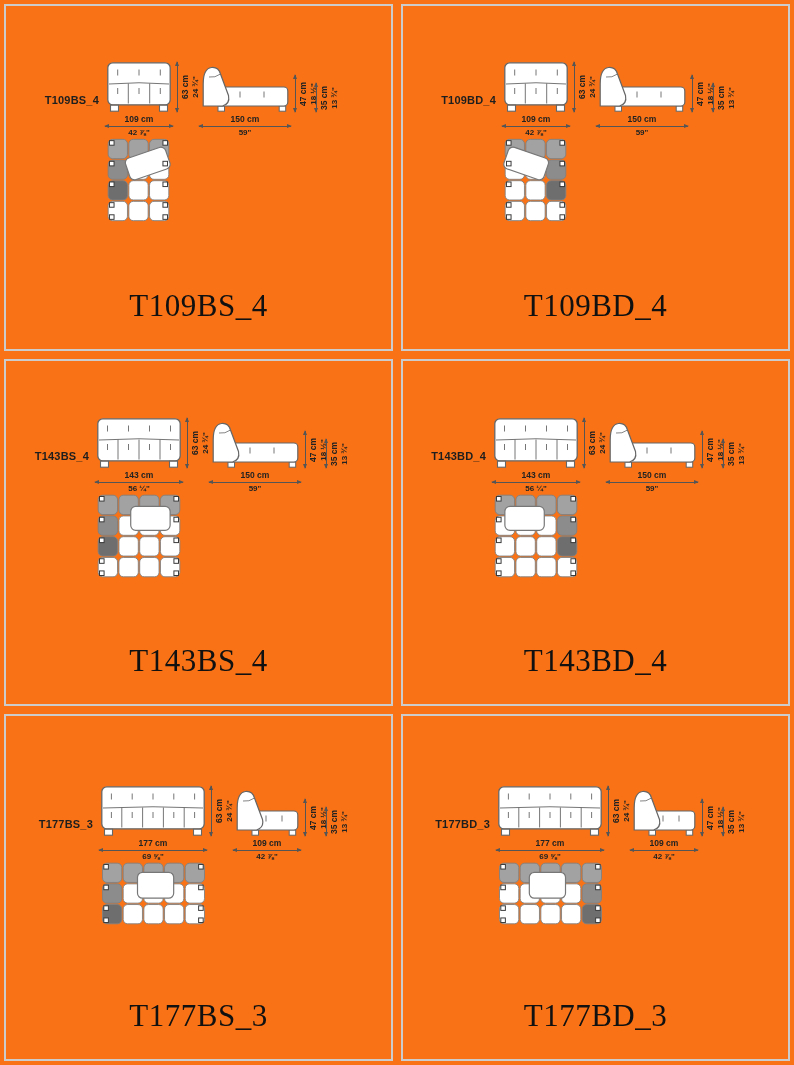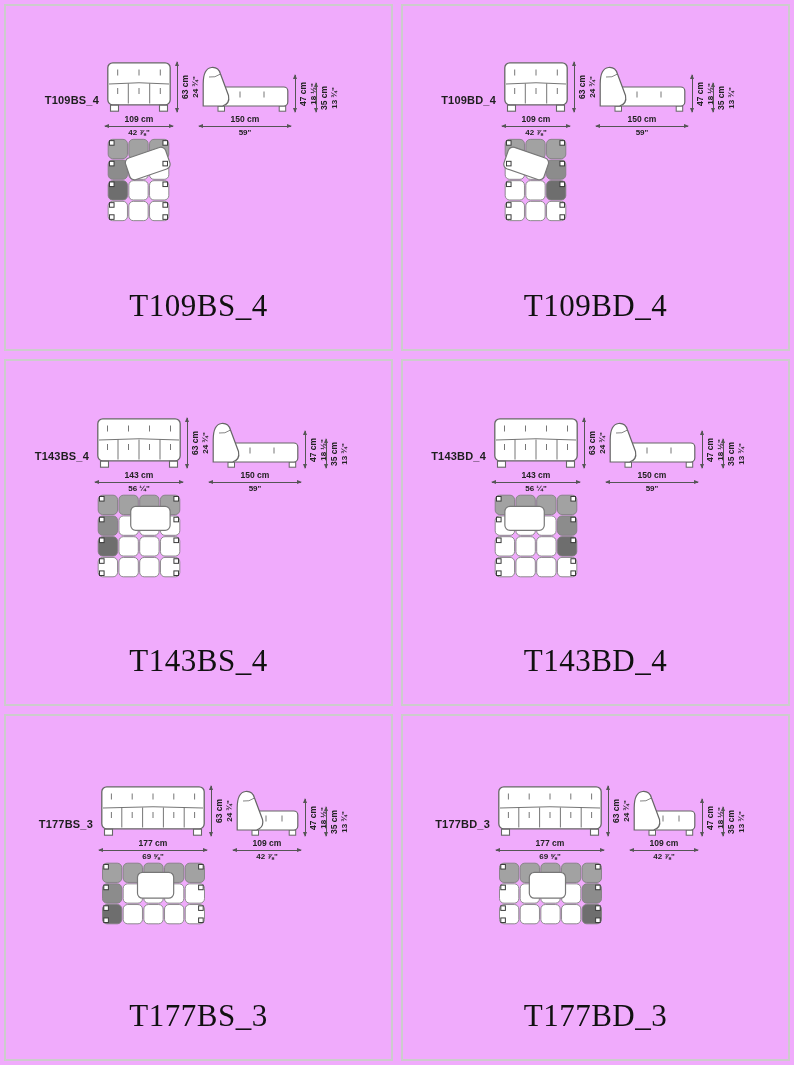--- a/index.html
+++ b/index.html
@@ -1,18 +1,18 @@
 <!DOCTYPE html>
 <html><head>
 <meta charset="utf-8">
 <style>
   html,body{margin:0;padding:0;background:#ffffff;}
   body{width:794px;height:1065px;font-family:"Liberation Sans",sans-serif;-webkit-font-smoothing:antialiased;}
   #grid{display:grid;grid-template-columns:397px 397px;grid-template-rows:355px 355px 355px;width:794px;height:1065px;}
-  .cell{position:relative;background:#f0abfc;}
+  .cell{position:relative;background:#f97316;}
   .panel-border{position:absolute;left:4px;top:4px;right:4px;bottom:4px;border:2px solid #cccccc;}
   .model-label{position:absolute;width:90px;text-align:right;font-size:11px;font-weight:bold;color:#1e1e1e;letter-spacing:0.2px;white-space:nowrap;}
   .caption{position:absolute;left:0;width:100%;top:288px;text-align:center;font-family:"Liberation Serif",serif;font-size:31px;color:#111;letter-spacing:0.5px;}
   .view{position:absolute;}
   .mirrored svg{transform:scaleX(-1);}
   
   .hdim{position:absolute;text-align:center;color:#222;}
   .hdim .cmv{font-size:8.5px;font-weight:bold;line-height:9px;}
   .hdim .inv{font-size:8px;font-weight:bold;line-height:9px;}
   .hline{height:1px;background:#555;position:relative;margin:1.5px 0;}

